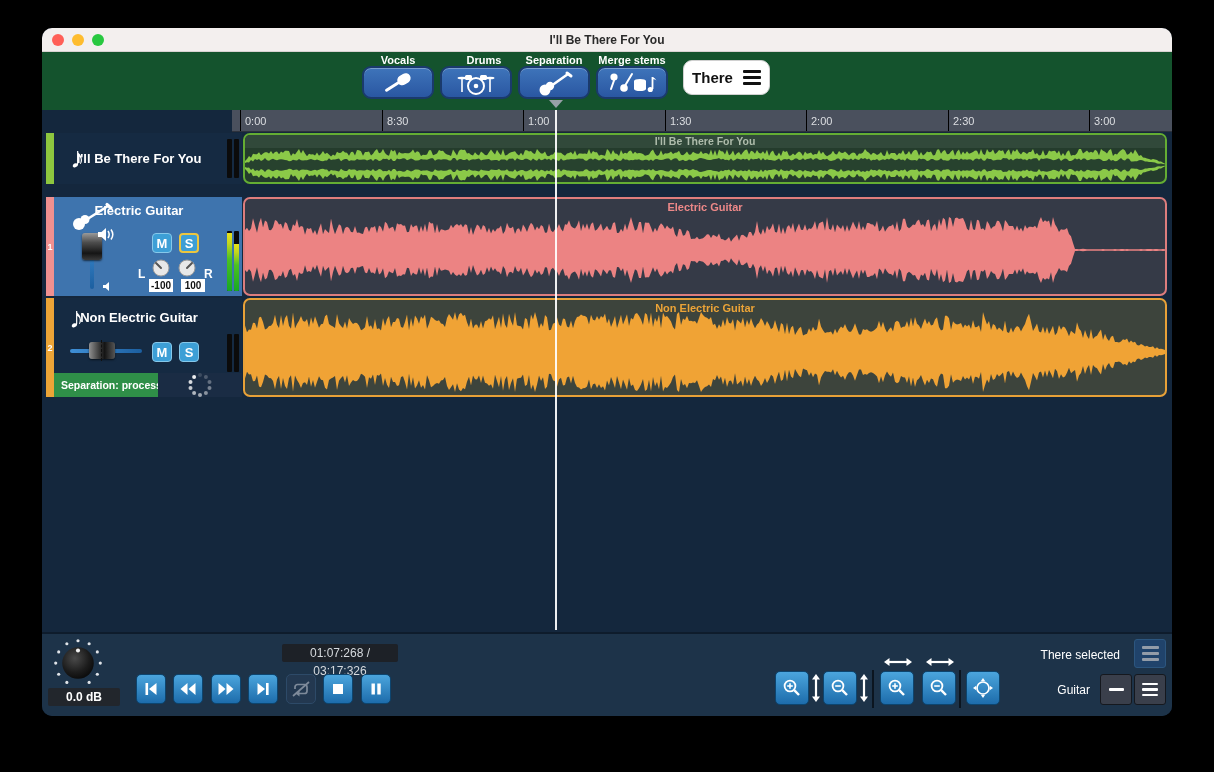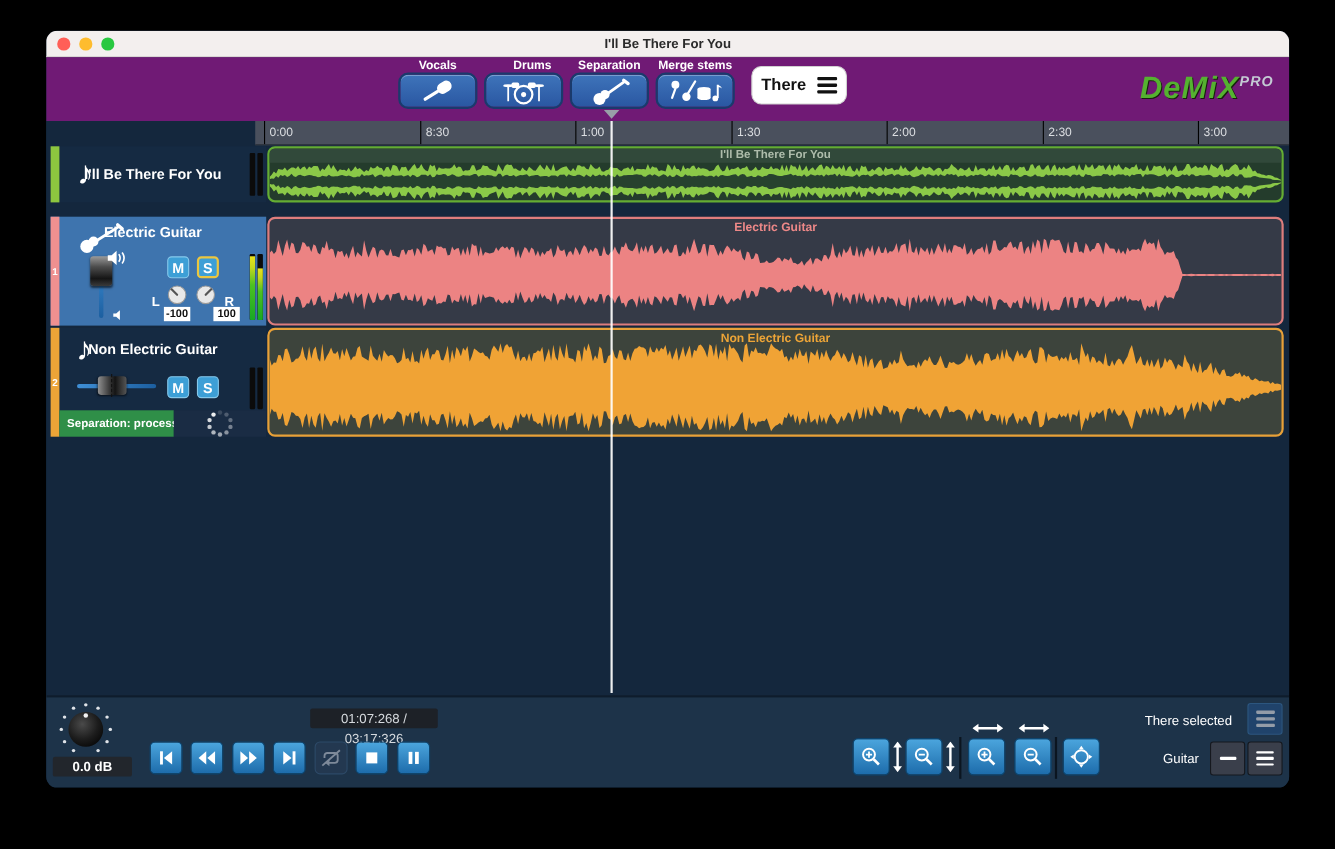--- a/index.html
+++ b/index.html
@@ -6,21 +6,21 @@
   *{box-sizing:border-box;font-family:"Liberation Sans",sans-serif;}
   .stage{position:relative;width:1214px;height:772px;background:#000;overflow:hidden;}
   .window{position:absolute;left:42px;top:28px;width:1130px;height:688px;border-radius:10px;overflow:hidden;background:#14273d;}
   
   .titlebar{position:absolute;left:0;top:0;right:0;height:24px;background:#f3efee;border-bottom:1px solid #d8d2d1;}
   .traffic{position:absolute;left:10px;top:6px;display:flex;gap:8px;}
   .tl{width:12px;height:12px;border-radius:50%;display:inline-block;}
   .tl.red{background:#ff5f57;}.tl.yellow{background:#febc2e;}.tl.green{background:#28c840;}
   .wtitle{position:absolute;left:0;right:0;top:0;height:24px;line-height:24px;text-align:center;font-size:12px;font-weight:bold;color:#2a2a2a;}
   
-  .toolbar{position:absolute;left:0;top:24px;right:0;height:58px;background:#701a75;}
+  .toolbar{position:absolute;left:0;top:24px;right:0;height:58px;background:#14532d;}
   .stem-label{position:absolute;top:2px;width:92px;text-align:center;color:#fff;font-size:11px;font-weight:bold;white-space:nowrap;}
   .stem-btn{position:absolute;top:14px;width:72px;height:33px;border-radius:9px;background:linear-gradient(180deg,#3e74ba,#2a57a2);border:2px solid #1a3a6c;box-shadow:inset 0 1px 0 rgba(255,255,255,.3);display:flex;align-items:center;justify-content:center;padding:0;cursor:pointer;}
   .view-btn{position:absolute;left:641px;top:8px;width:87px;height:35px;border-radius:9px;background:#fff;border:1px solid #d0d0d0;display:flex;align-items:center;justify-content:center;gap:10px;font-size:15px;font-weight:bold;color:#111;cursor:pointer;}
   .burger{display:flex;flex-direction:column;gap:3px;}
   .burger span{width:18px;height:3px;background:#111;border-radius:1px;}
   .logo{position:absolute;right:14px;top:12px;white-space:nowrap;}
   .logo-main{font-size:28px;font-weight:bold;font-style:italic;color:#55b230;letter-spacing:1px;text-shadow:1px 1px 0 #16220c;}
   .logo-pro{font-size:13px;font-weight:bold;font-style:italic;color:#c4cad4;vertical-align:11px;letter-spacing:1px;}
   .ph-triangle{position:absolute;left:507px;top:48px;width:0;height:0;border-left:7px solid transparent;border-right:7px solid transparent;border-top:8px solid #98a0a8;}
   
@@ -129,23 +129,20 @@
 
     <button class="view-btn">
       <span>There</span>
       <span class="burger">
             <span></span>
             <span></span>
             <span></span>
           </span>
     </button>
 
-    <div class="logo">
-      <span class="logo-main">DeMiX</span><span class="logo-pro">PRO</span>
-    </div>
 
     <div class="ph-triangle"></div>
   </div>
 
   <div class="workspace">
 
     <div class="ruler">
       <div class="tick" style="left:8px"><span>0:00</span></div>
       <div class="tick" style="left:150px"><span>8:30</span></div>
       <div class="tick" style="left:291px"><span>1:00</span></div>
@@ -197,21 +194,21 @@
       <div class="plabel" style="left:92px;top:70px">L</div>
       <svg style="position:absolute;left:106px;top:62px" width="18" height="18" viewBox="0 0 18 18">
         <circle cx="9" cy="9" r="8" fill="#e8e8e8" stroke="#9a9a9a"></circle>
         <line x1="9" y1="9" x2="4" y2="4" stroke="#555" stroke-width="2" stroke-linecap="round"></line>
       </svg>
       <svg style="position:absolute;left:132px;top:62px" width="18" height="18" viewBox="0 0 18 18">
         <circle cx="9" cy="9" r="8" fill="#e8e8e8" stroke="#9a9a9a"></circle>
         <line x1="9" y1="9" x2="14" y2="4" stroke="#555" stroke-width="2" stroke-linecap="round"></line>
       </svg>
       <div class="pval" style="left:103px;top:82px">-100</div>
-      <div class="pval" style="left:148px;top:82px">100</div>
+      <div class="pval" style="left:135px;top:82px">100</div>
       <div class="plabel" style="left:158px;top:70px">R</div>
       <div class="meter" style="left:181px;top:34px;height:60px">
             <div class="fill" style="height:96%"></div>
           </div>
       <div class="meter" style="left:188px;top:34px;height:60px">
             <div class="fill" style="height:78%"></div>
           </div>
     </div>
 
     <div class="clip" style="top:87px;height:99px;border:2px solid #dd7d7d;background:#353a47">

